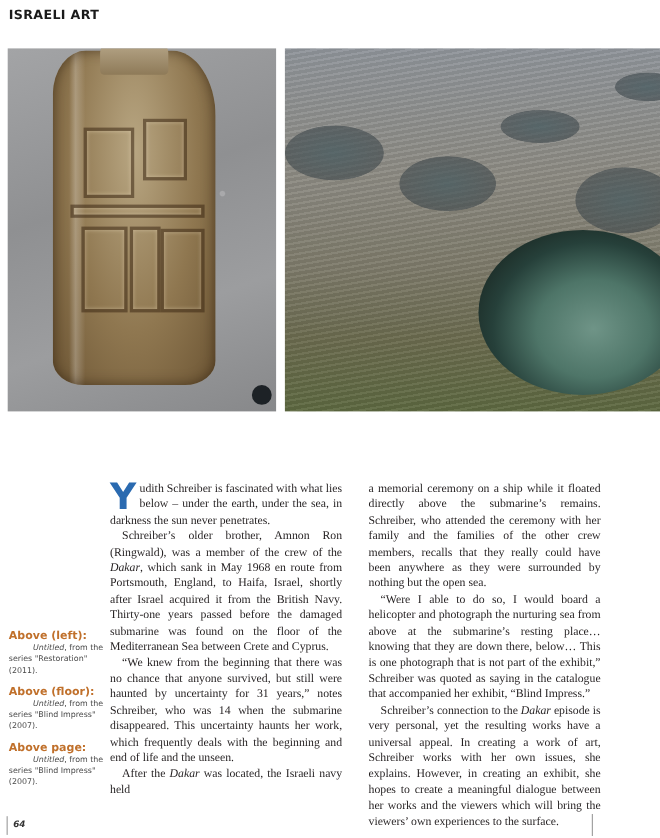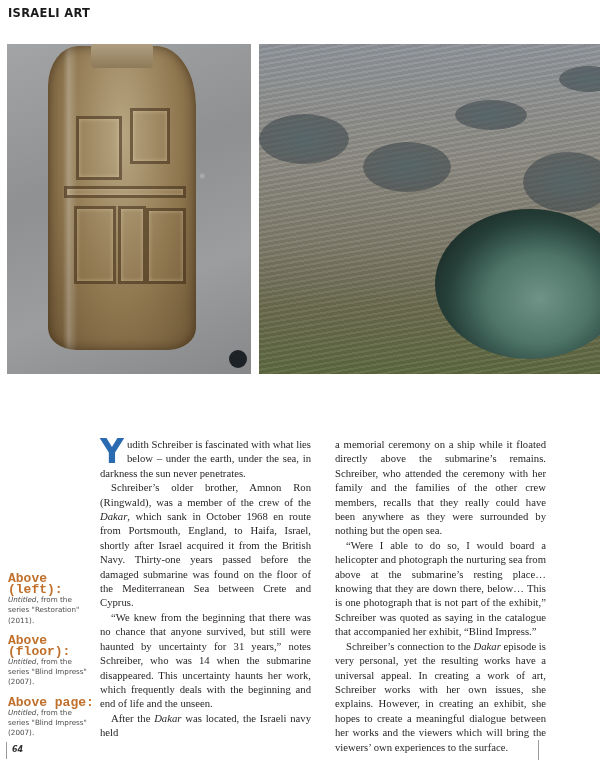--- a/index.html
+++ b/index.html
@@ -44,23 +44,23 @@
   .hole { position: absolute; border-radius: 50%;
     background: radial-gradient(ellipse at 50% 50%, rgba(70,90,95,0.75), rgba(55,65,70,0.55) 70%, transparent 72%);
   }
   .big-hole { position: absolute; left: 176px; top: 165px; width: 190px; height: 150px; border-radius: 50%;
     background: radial-gradient(ellipse at 55% 60%, #6f9487 0%, #4e7568 35%, #26403a 62%, #1c2b26 80%, transparent 82%);
   }
 
   .captions { position: absolute; left: 8px; top: 573px; width: 86px;
     font-family: "DejaVu Sans", sans-serif; }
   .cap { margin-bottom: 9px; }
-  .cap-head { color: #c0702b; font-weight: bold; font-size: 13px; line-height: 11px; font-family: Liberation Mono, monospace; }
+  .cap-head { color: #c0702b; font-weight: bold; font-size: 10px; line-height: 11px; }
   .cap-body { color: #4a4a4a; font-size: 7.2px; line-height: 10.3px; }
-  .cap-body i { font-style: italic; }
+  .cap-body i { font-style: italic; margin-left: 22px; }
 
   .col { position: absolute; top: 437px; width: 211px; font-size: 10.7px; line-height: 14.4px;
     text-align: justify; hyphens: manual; }
   .col-1 { left: 100px; }
   .col-2 { left: 335px; }
   .col p { margin: 0; text-indent: 11px; }
   .col p.noindent { text-indent: 0; }
   .dropcap { float: left; font-family: "DejaVu Sans", sans-serif; font-weight: bold; color: #2a6ab0;
     font-size: 33px; line-height: 27px; margin: 1px 3px 0 0; }
 
@@ -108,21 +108,21 @@
     <div class="cap-body"><i>Untitled</i><span>, from the series "Blind Impress" (2007).</span></div>
   </div>
   <div class="cap">
     <div class="cap-head">Above page:</div>
     <div class="cap-body"><i>Untitled</i><span>, from the series "Blind Impress" (2007).</span></div>
   </div>
 </div>
 
 <div class="col col-1">
   <p class="noindent"><span class="dropcap">Y</span><span>udith Schreiber is fascinated with what lies below – under the earth, under the sea, in darkness the sun never penetrates.</span></p>
-  <p><span>Schreiber’s older brother, Amnon Ron (Ringwald), was a member of the crew of the </span><i>Dakar</i><span>, which sank in October 1968 en route from Portsmouth, England, to Haifa, Israel, shortly after Israel acquired it from the British Navy. Thirty-one years passed before the damaged submarine was found on the floor of the Mediterranean Sea between Crete and Cyprus.</span></p>
+  <p><span>Schreiber’s older brother, Amnon Ron (Ringwald), was a member of the crew of the </span><i>Dakar</i><span>, which sank in May 1968 en route from Portsmouth, England, to Haifa, Israel, shortly after Israel acquired it from the British Navy. Thirty-one years passed before the damaged submarine was found on the floor of the Mediterranean Sea between Crete and Cyprus.</span></p>
   <p>“We knew from the beginning that there was no chance that anyone survived, but still were haunted by uncertainty for 31 years,” notes Schreiber, who was 14 when the submarine disappeared. This uncertainty haunts her work, which frequently deals with the beginning and end of life and the unseen.</p>
   <p><span>After the </span><i>Dakar</i><span> was located, the Israeli navy held</span></p>
 </div>
 
 <div class="col col-2">
   <p class="noindent">a memorial ceremony on a ship while it floated directly above the submarine’s remains. Schreiber, who attended the ceremony with her family and the families of the other crew members, recalls that they really could have been anywhere as they were surrounded by nothing but the open sea.</p>
   <p>“Were I able to do so, I would board a helicopter and photograph the nurturing sea from above at the submarine’s resting place… knowing that they are down there, below… This is one photograph that is not part of the exhibit,” Schreiber was quoted as saying in the catalogue that accompanied her exhibit, “Blind Impress.”</p>
   <p><span>Schreiber’s connection to the </span><i>Dakar</i><span> episode is very personal, yet the resulting works have a universal appeal. In creating a work of art, Schreiber works with her own issues, she explains. However, in creating an exhibit, she hopes to create a meaningful dialogue between her works and the viewers which will bring the viewers’ own experiences to the surface.</span></p>
 </div>
 

